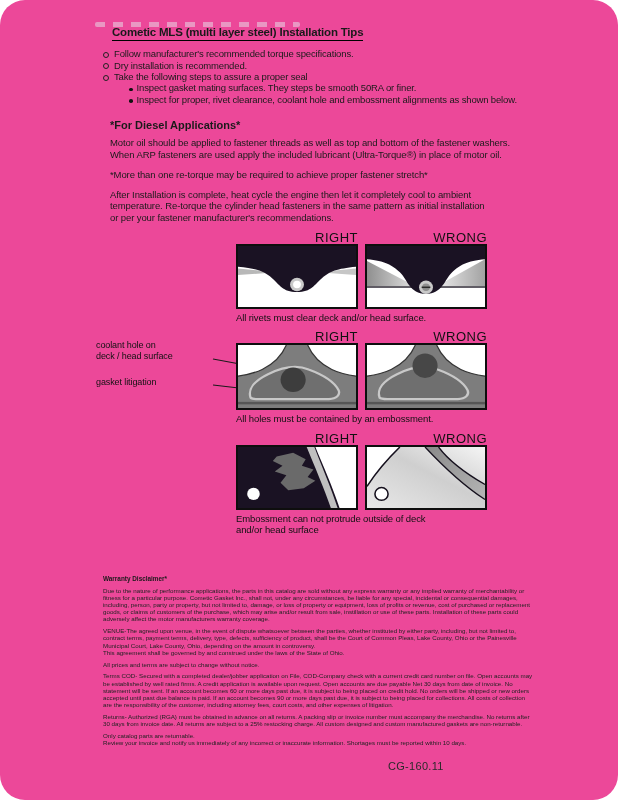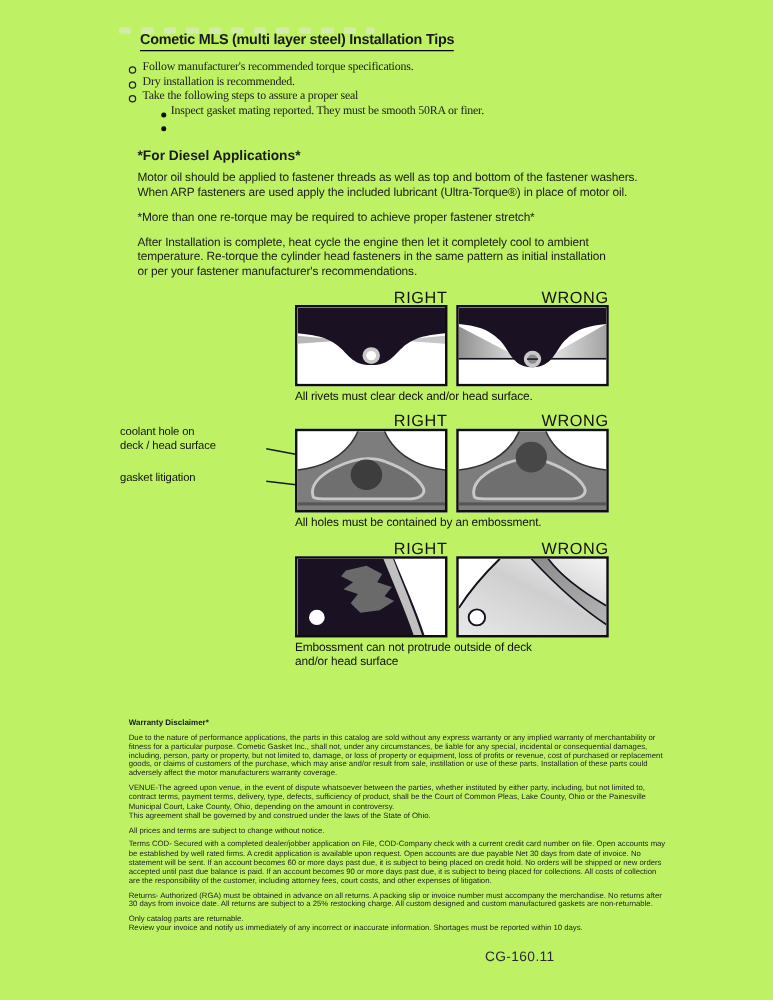--- a/index.html
+++ b/index.html
@@ -1,31 +1,31 @@
 <!DOCTYPE html>
 <html><head>
 <meta charset="utf-8">
 <style>
   html,body{margin:0;padding:0;background:#ffffff;}
   .page{
-    position:relative;width:618px;height:800px;background:#bef264;overflow:hidden;
-    font-family:"Liberation Sans",sans-serif;color:#1a1a1a;
+    position:relative;width:618px;height:800px;background:#ec4899;overflow:hidden;
+    font-family:"Liberation Sans",sans-serif;color:#1a1a1a;border-radius:25px;
   }
   .abs{position:absolute;}
   
   .bleed{
     left:95px;top:22px;width:205px;height:5px;opacity:.5;border-radius:2px;
     background:repeating-linear-gradient(90deg,#e6e6ec 0 10px,transparent 10px 18px);
   }
   .doc-title{
     left:112px;top:26px;font-size:11.5px;font-weight:bold;letter-spacing:-.2px;
     border-bottom:1.5px solid #000;padding-bottom:2px;white-space:nowrap;
   }
   .tips{left:103px;top:48px;font-size:9.5px;letter-spacing:-.15px;}
-  .tip{display:flex;height:11.4px;align-items:flex-end;white-space:nowrap;font-family:Liberation Serif, serif;}
+  .tip{display:flex;height:11.4px;align-items:center;white-space:nowrap;}
   .tip.sub{padding-left:26px;}
   .ob{width:4px;height:4px;border:1px solid #222;border-radius:50%;margin:2.5px 5px 0 0;flex:none;}
   .fb{width:3.6px;height:3.6px;background:#111;border-radius:50%;margin:3.2px 4px 0 0;flex:none;}
   .diesel{left:110px;top:119px;width:440px;}
   .diesel-h{font-size:11px;font-weight:bold;margin:0 0 6px 0;}
   .dp{font-size:9.5px;line-height:11.6px;letter-spacing:-.1px;margin:0 0 8px 0;white-space:pre-line;}
   .dp.note{margin-top:9px;}
   .rw-label{width:122px;text-align:right;font-size:13px;letter-spacing:.5px;color:#111;white-space:nowrap;}
   .figbox{width:122px;border:2px solid #0e0e0e;box-sizing:border-box;background:#fff;}
   .figbox svg{display:block;width:100%;height:100%;}
@@ -54,24 +54,25 @@
     <div class="tip">
       <span class="ob"></span>
       <span>Dry installation is recommended.</span>
     </div>
     <div class="tip">
       <span class="ob"></span>
       <span>Take the following steps to assure a proper seal</span>
     </div>
     <div class="tip sub">
       <span class="fb"></span>
-      <span>Inspect gasket mating reported.  They must be smooth 50RA or finer.</span>
+      <span>Inspect gasket mating surfaces.  They steps be smooth 50RA or finer.</span>
     </div>
     <div class="tip sub">
       <span class="fb"></span>
+      <span>Inspect for proper, rivet clearance, coolant hole and embossment alignments as shown below.</span>
     </div>
   </div>
 
   <div class="abs diesel">
     <div class="diesel-h">*For Diesel Applications*</div>
     <p class="dp">Motor oil should be applied to fastener threads as well as top and bottom of the fastener washers.
 When ARP fasteners are used apply the included lubricant (Ultra-Torque®) in place of motor oil.</p>
     <p class="dp note">*More than one re-torque may be required to achieve proper fastener stretch*</p>
     <p class="dp">After Installation is complete, heat cycle the engine then let it completely cool to ambient
 temperature. Re-torque the cylinder head fasteners in the same pattern as initial installation

